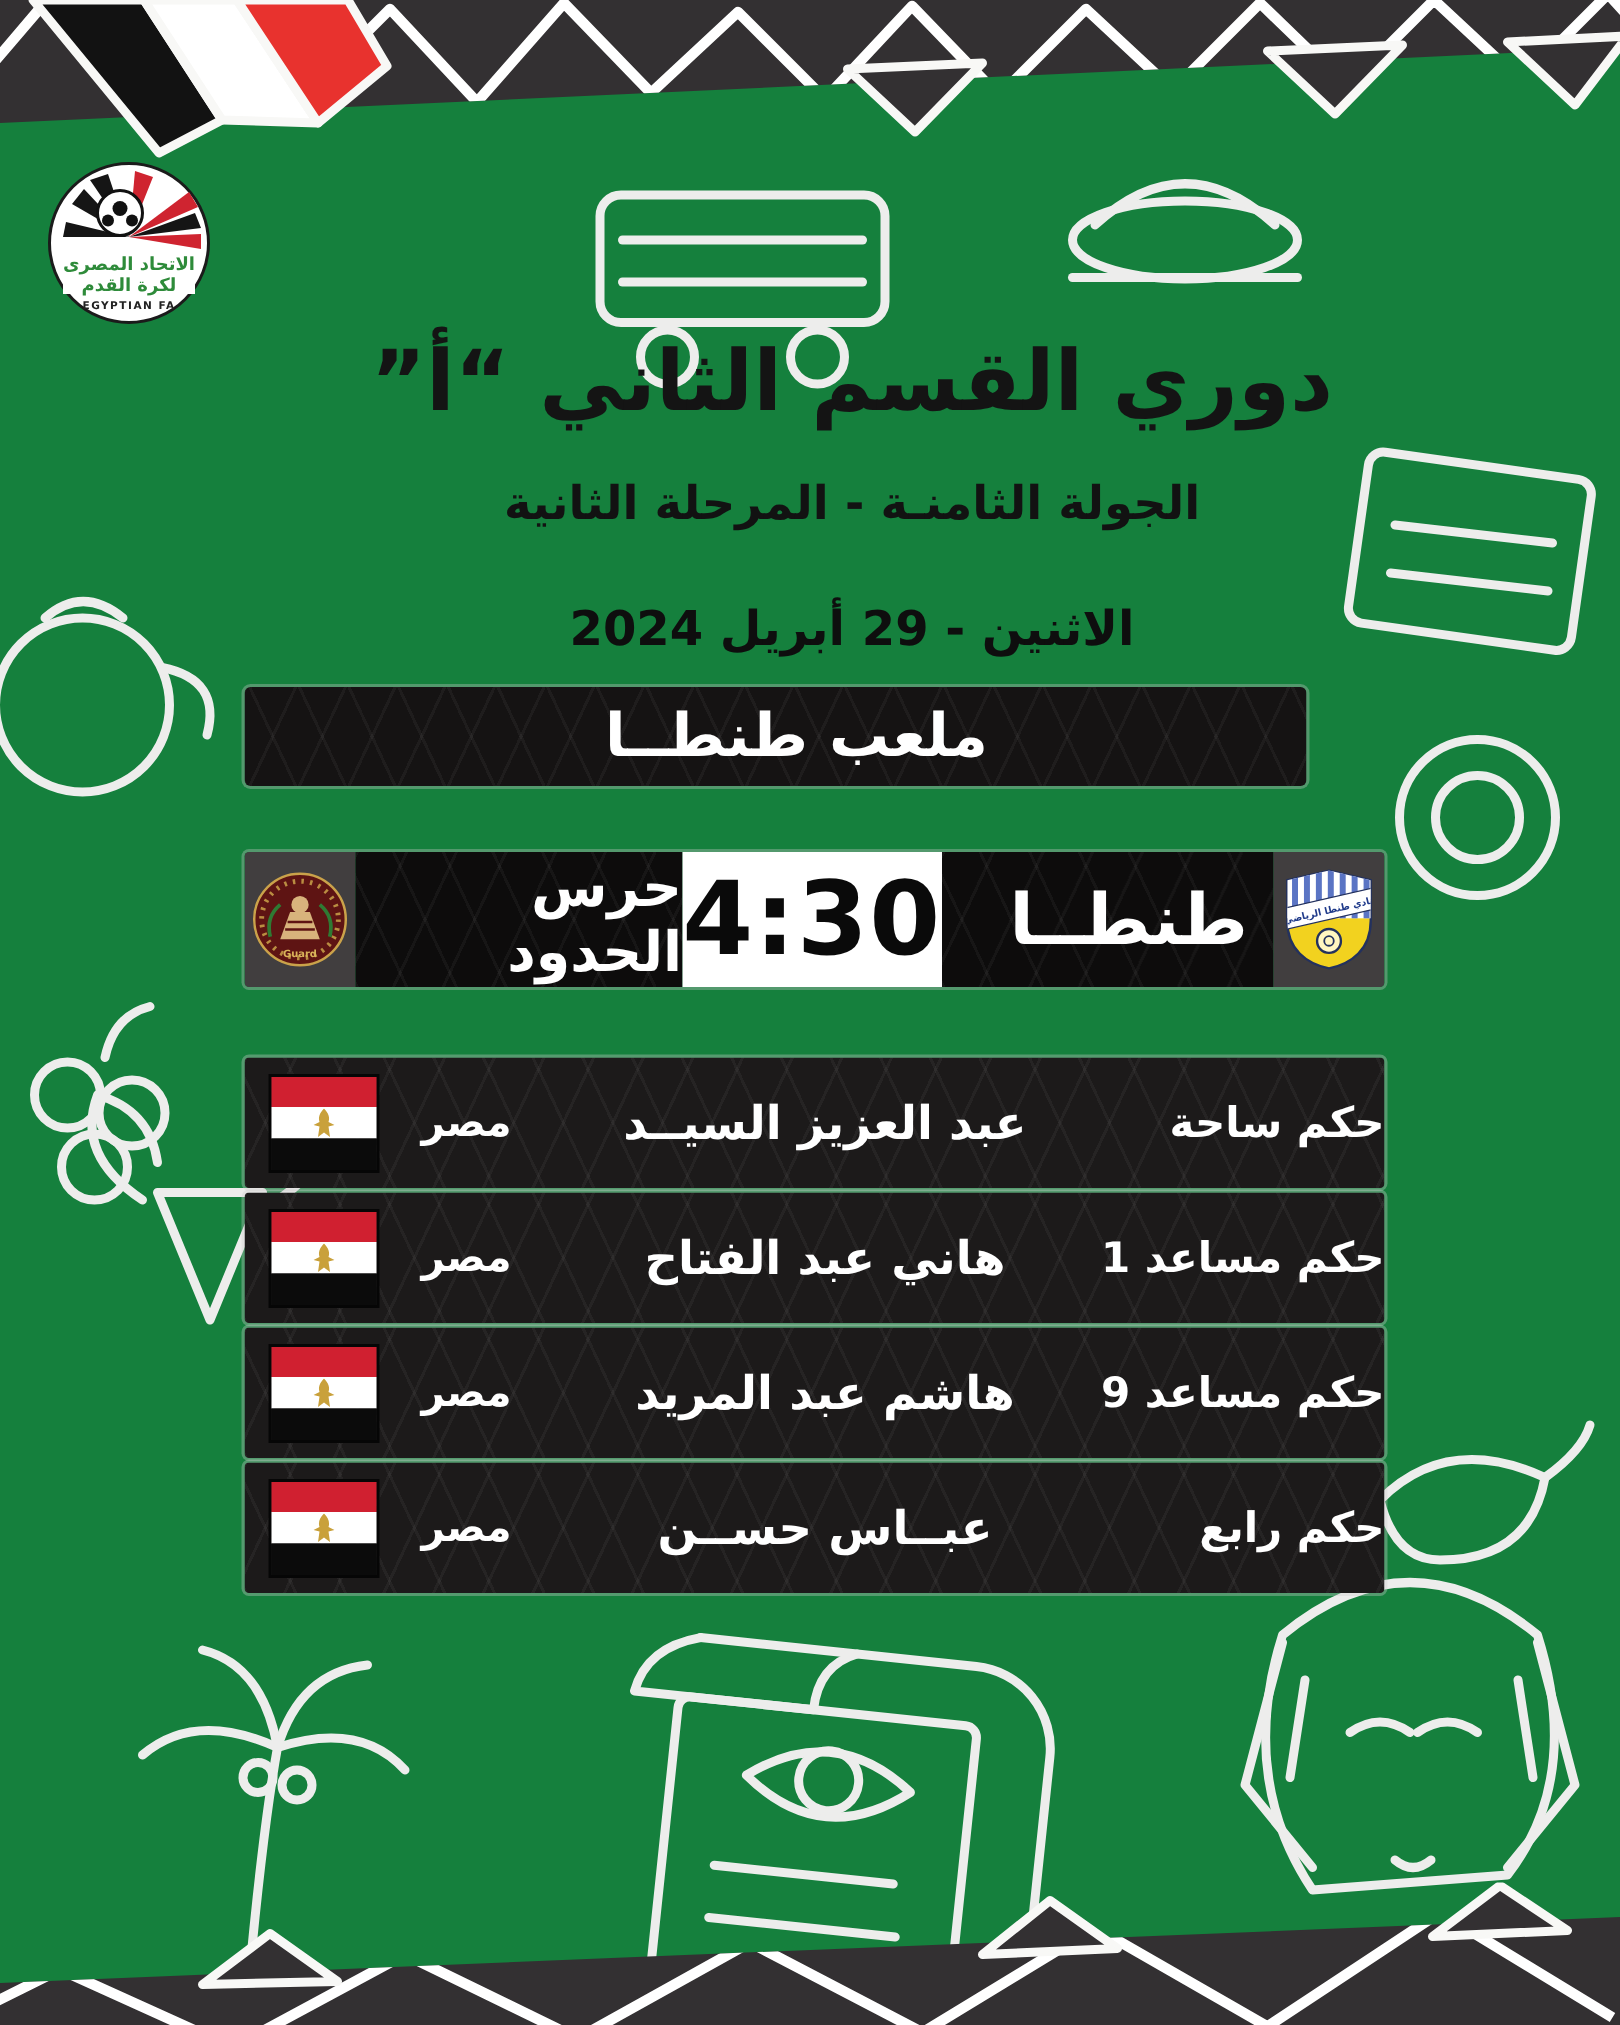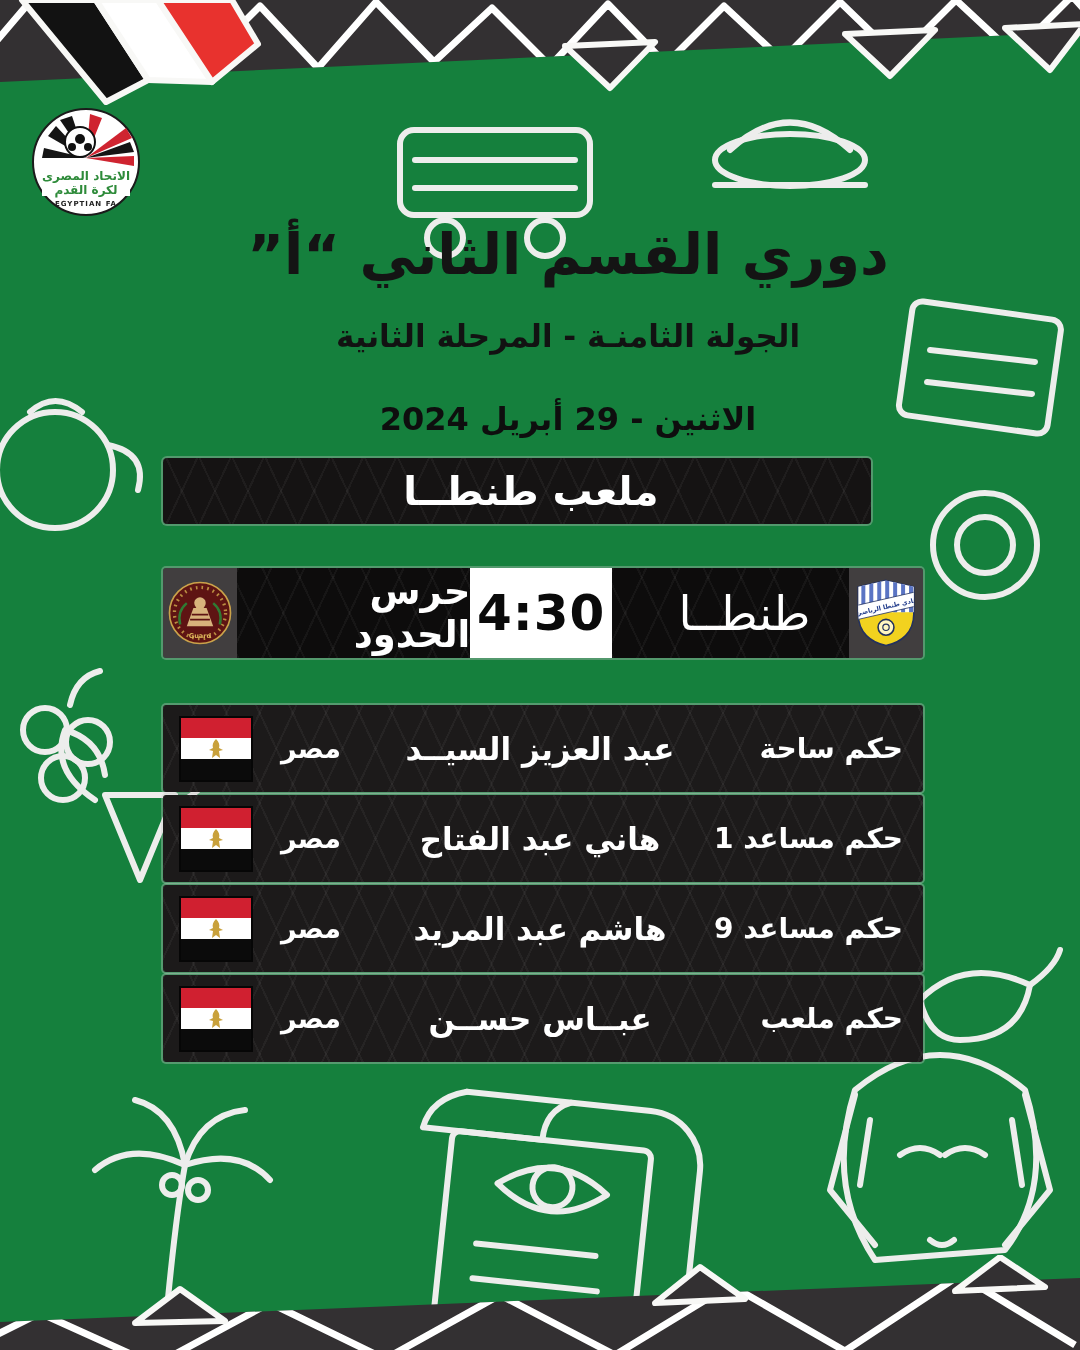--- a/index.html
+++ b/index.html
@@ -44,31 +44,31 @@
     box-shadow:0 0 0 2px rgba(200,200,200,.35);
   }
   
   .match-bar{
     position:absolute; left:163px; top:568px; width:760px; height:90px;
     display:flex; z-index:3; box-shadow:0 0 0 2px rgba(200,200,200,.35); border-radius:3px; overflow:hidden;
   }
   .logo-tile{width:74px; background-color:#413e3f; display:flex; align-items:center; justify-content:center;}
   .seg{display:flex; align-items:center; justify-content:center; color:#fff; background-color:#0d0c0c;}
   .seg-away{flex:226 0 0; font-size:37px; font-weight:800;}
-  .seg-time{flex:156 0 0; background:#ffffff; color:#0a0a0a; font-size:50px; font-weight:800; letter-spacing:1px;}
-  .seg-home{flex:230 0 0; font-size:47px; font-weight:400;}
+  .seg-time{flex:156 0 0; background:#ffffff; color:#0a0a0a; font-size:68px; font-weight:800; letter-spacing:1px;}
+  .seg-home{flex:230 0 0; font-size:47px; font-weight:700;}
   
   .officials{position:absolute; left:163px; top:705px; width:760px; z-index:3;}
   .official-row{
     height:87px; margin-bottom:3px; background-color:#1c1a1a; border-radius:3px;
     display:flex; direction:rtl; align-items:center; color:#fff;
     padding-left:16px; box-sizing:border-box;
     box-shadow:0 0 0 2px rgba(205,205,205,.35);
   }
-  .official-role{width:170px; padding-right:20px; font-size:28px; font-weight:600; white-space:nowrap;}
+  .official-role{width:170px; font-size:28px; font-weight:600; white-space:nowrap;}
   .official-name{flex:1; text-align:center; font-size:31px; font-weight:800; white-space:nowrap;}
   .official-country{width:72px; text-align:center; font-size:27px; font-weight:600; margin-left:22px;}
   
   .flag{
     position:relative; width:70px; height:62px; border:2px solid #060606; box-sizing:content-box;
     display:flex; flex-direction:column; flex:0 0 auto;
   }
   .flag .red{flex:1; background:#d02030;}
   .flag .white{flex:1; background:#ffffff;}
   .flag .black{flex:1; background:#0b0b0b;}
@@ -295,21 +295,21 @@
         <span class="red"></span>
           <span class="white"></span>
           <span class="black"></span>
         <svg width="16" height="20" viewBox="0 0 16 20">
           <path d="M8 0 C11 3 12 6 11 9 L15 11 L11 12 L12 19 L8 16 L4 19 L5 12 L1 11 L5 9 C4 6 5 3 8 0 Z" fill="#c9a13b"></path>
         </svg>
       </span>
     </div>
 
     <div class="official-row chev">
-      <span class="official-role">حكم ملعب</span>
+      <span class="official-role">حكم رابع</span>
       <span class="official-name">عبــاس حســن</span>
       <span class="official-country">مصر</span>
       <span class="flag">
         <span class="red"></span>
           <span class="white"></span>
           <span class="black"></span>
         <svg width="16" height="20" viewBox="0 0 16 20">
           <path d="M8 0 C11 3 12 6 11 9 L15 11 L11 12 L12 19 L8 16 L4 19 L5 12 L1 11 L5 9 C4 6 5 3 8 0 Z" fill="#c9a13b"></path>
         </svg>
       </span>

